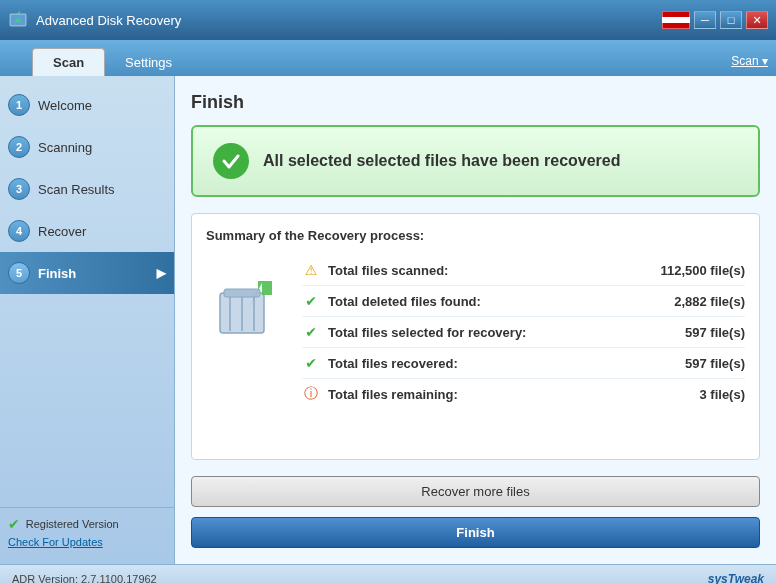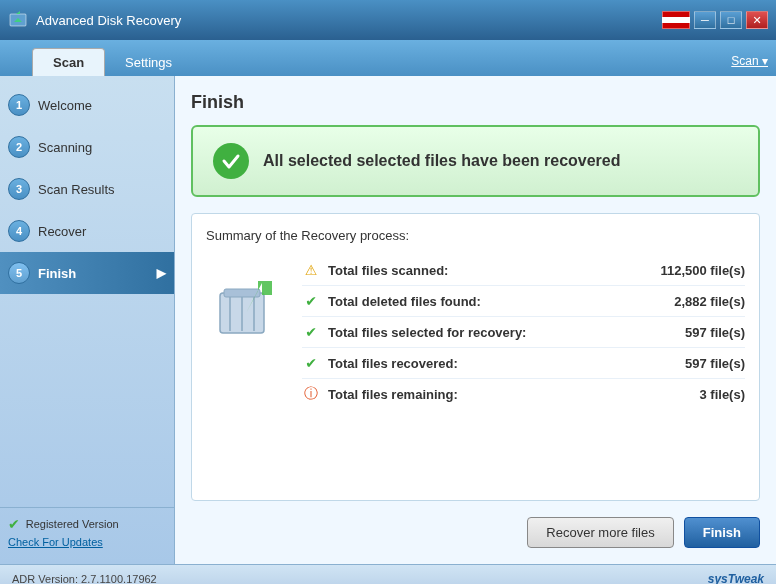--- a/index.html
+++ b/index.html
@@ -212,21 +212,21 @@
 
     
     .summary-box {
       background: white;
       border: 1px solid #c0d8e8;
       border-radius: 4px;
       padding: 14px;
       flex: 1;
     }
     .summary-title {
-      font-weight: normal;
+      font-weight: bold;
       color: #333;
       margin-bottom: 12px;
       font-size: 13px;
     }
     .summary-content {
       display: flex;
       gap: 16px;
     }
     .summary-icon-area {
       width: 80px;
@@ -287,20 +287,21 @@
       color: #333;
     }
     .sysTweak-logo span { color: #2060a0; font-style: italic; }
 
     
     .action-buttons {
       display: flex;
       justify-content: flex-end;
       gap: 10px;
       margin-top: 16px;
+      flex-direction: column;
     }
     .btn {
       padding: 7px 18px;
       border-radius: 4px;
       font-size: 13px;
       cursor: pointer;
       border: 1px solid #888;
     }
     .btn-secondary {
       background: linear-gradient(to bottom, #f0f0f0, #d8d8d8);

